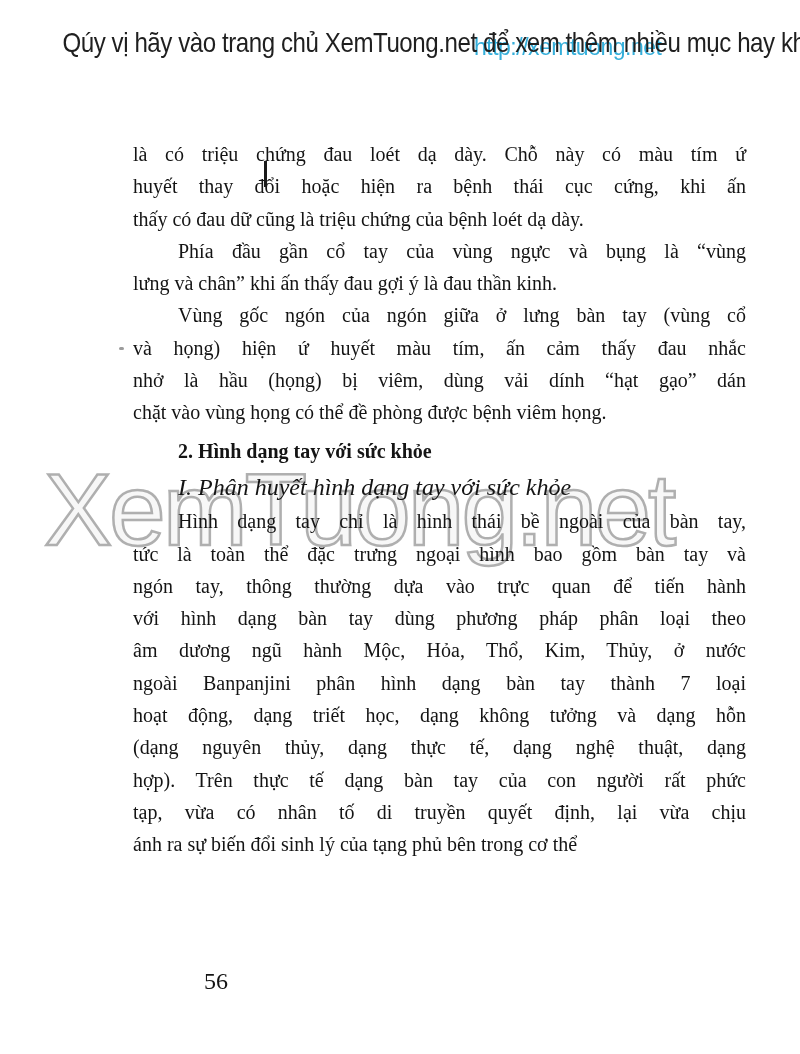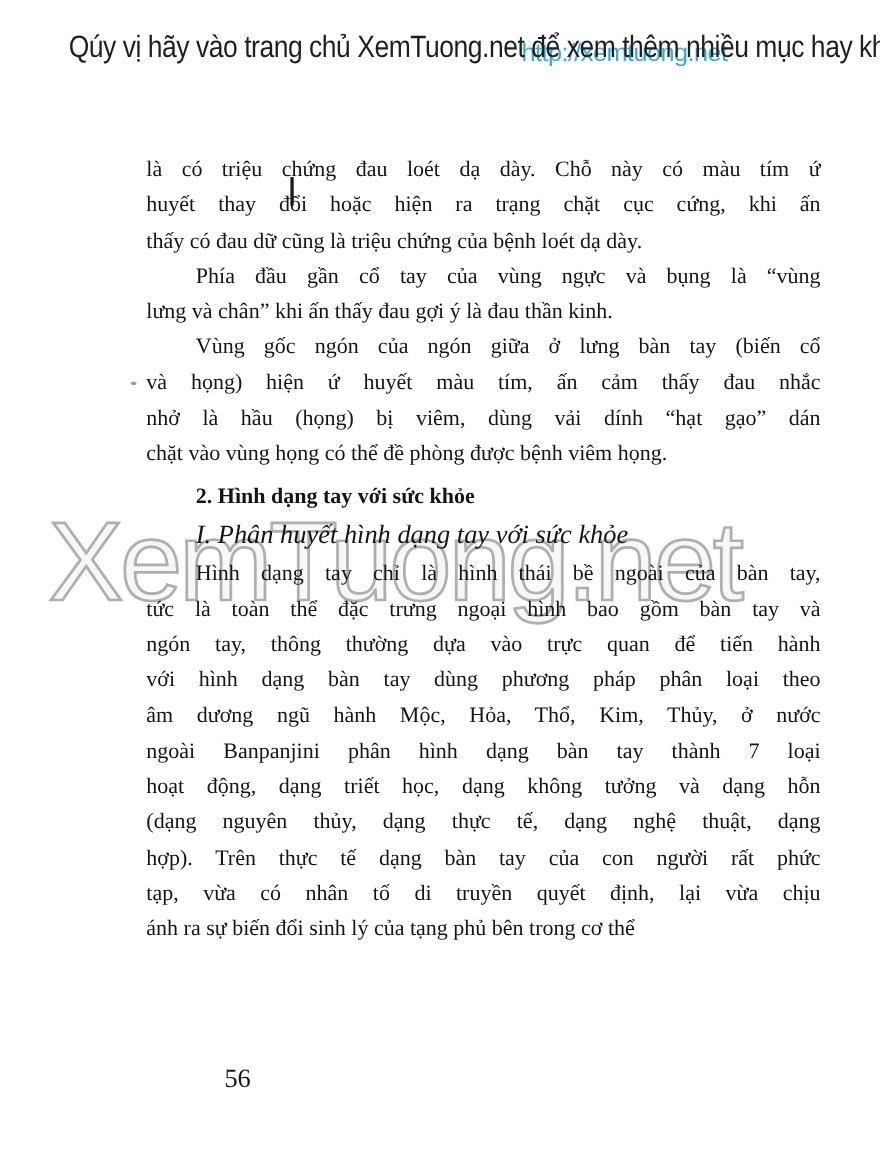--- a/index.html
+++ b/index.html
@@ -125,25 +125,25 @@
 
   <div class="promo-header">
     <span class="overlay-url" style="color: rgb(42, 170, 216);">http://xemtuong.net</span>
     <span class="black-line">Qúy vị hãy vào trang chủ XemTuong.net để xem thêm nhiều mục hay khác</span>
   </div>
 
   <div class="watermark">XemTuong.net</div>
 
   <div class="page-body">
       <div class="line">là có triệu chứng đau loét dạ dày. Chỗ này có màu tím ứ</div>
-      <div class="line">huyết thay đổi hoặc hiện ra trạng chặt cục cứng, khi ấn</div>
+      <div class="line">huyết thay đổi hoặc hiện ra bệnh thái cục cứng, khi ấn</div>
       <div class="line end">thấy có đau dữ cũng là triệu chứng của bệnh loét dạ dày.</div>
       <div class="line indent">Phía đầu gần cổ tay của vùng ngực và bụng là “vùng</div>
       <div class="line end">lưng và chân” khi ấn thấy đau gợi ý là đau thần kinh.</div>
-      <div class="line indent">Vùng gốc ngón của ngón giữa ở lưng bàn tay (biến cổ</div>
+      <div class="line indent">Vùng gốc ngón của ngón giữa ở lưng bàn tay (vùng cổ</div>
       <div class="line">và họng) hiện ứ huyết màu tím, ấn cảm thấy đau nhắc</div>
       <div class="line">nhở là hầu (họng) bị viêm, dùng vải dính “hạt gạo” dán</div>
       <div class="line end">chặt vào vùng họng có thể đề phòng được bệnh viêm họng.</div>
       <div class="line bold indent end">2. Hình dạng tay với sức khỏe</div>
       <div class="line italic indent end">I. Phân huyết hình dạng tay với sức khỏe</div>
       <div class="line indent">Hình dạng tay chỉ là hình thái bề ngoài của bàn tay,</div>
       <div class="line">tức là toàn thể đặc trưng ngoại hình bao gồm bàn tay và</div>
       <div class="line">ngón tay, thông thường dựa vào trực quan để tiến hành</div>
       <div class="line">với hình dạng bàn tay dùng phương pháp phân loại theo</div>
       <div class="line">âm dương ngũ hành Mộc, Hỏa, Thổ, Kim, Thủy, ở nước</div>

